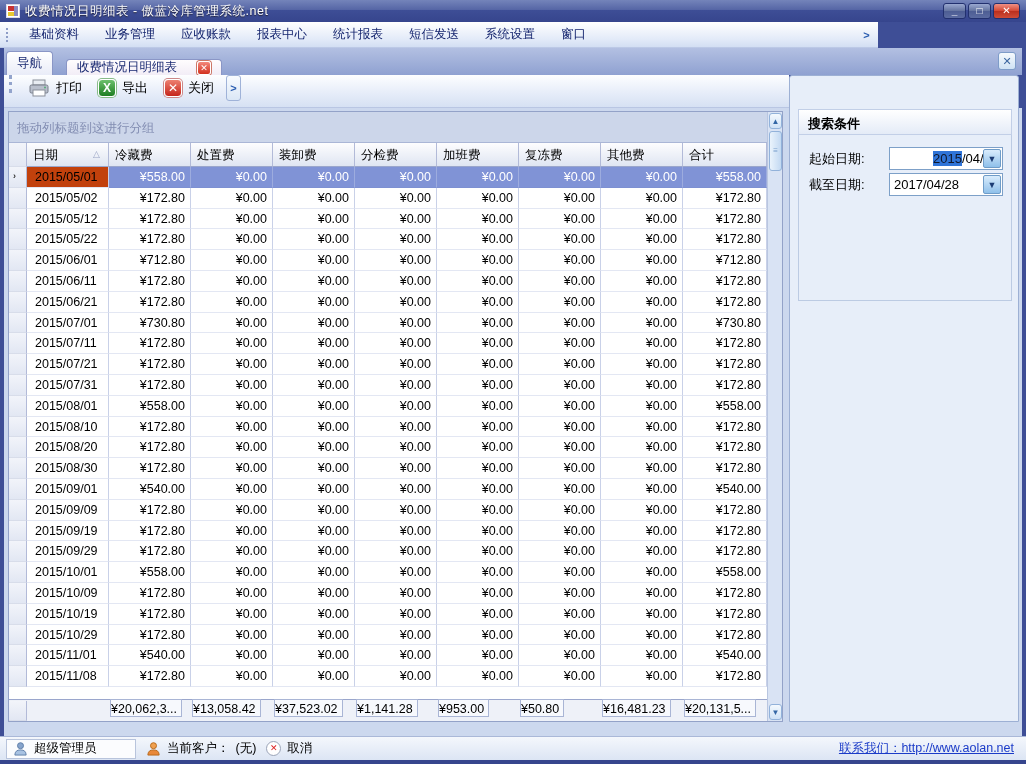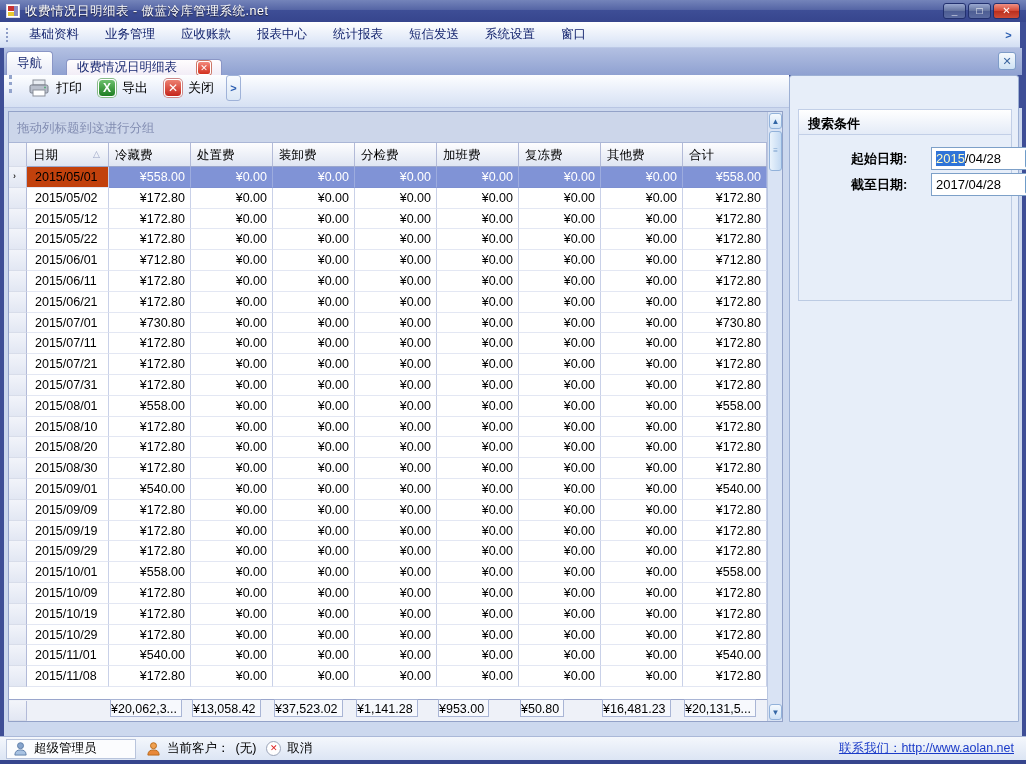--- a/index.html
+++ b/index.html
@@ -21,21 +21,21 @@
   .app-icon::after  { content:""; position:absolute; left:1px; bottom:1px; width:6px; height:4px; background:#e8c832; }
   .app-icon i { position:absolute; right:1px; top:1px; bottom:1px; width:4px; background:#8a8ac0; }
   .title-text { color:#fff; font-size:12.5px; letter-spacing:.5px; text-shadow:0 1px 1px #223; }
   .winbtns { margin-left:auto; display:flex; gap:2px; }
   .winbtn { width:23px; height:16px; border:1px solid #22306e; border-radius:3px;
     background:linear-gradient(#9aa8d0,#63739f 50%,#4d5d93 51%,#5b6ba1);
     color:#fff; font-size:10px; line-height:13px; text-align:center; font-weight:bold; }
   .winbtn.close { width:27px; background:linear-gradient(#f09084,#d44733 50%,#bb2f1d 51%,#cf4c38); }
 
   
-  .menubar { position:absolute; left:0; top:22px; width:1020px; height:26px;
+  .menubar { position:absolute; left:0; top:22px; width:878px; height:26px;
     background:linear-gradient(#ffffff,#e2eaf8 70%,#d3dff3);
     border-bottom:1px solid #bcc9e6; display:flex; align-items:center; }
   .grip { width:5px; height:16px; margin:0 6px 0 5px;
     background-image:radial-gradient(circle,#8d9cc6 1px,transparent 1.2px);
     background-size:4px 4px; }
   .menu-item { padding:3px 13px; color:#14246e; cursor:default; }
   .chev-btn { position:absolute; right:4px; top:3px; width:15px; height:20px;
     color:#2a5db0; font-weight:bold; font-size:11px; text-align:center; line-height:20px; }
 
   
@@ -113,24 +113,24 @@
     background:linear-gradient(90deg,#eaf3fc,#c3d9f2); color:#7aa0cc; font-size:8px; text-align:center; line-height:38px; }
 
   
   .rpanel { position:absolute; left:789px; top:75px; width:230px; height:647px;
     background:#e7eef9; border:1px solid #9db0d4; border-radius:3px 3px 0 0; }
   .gbox { position:absolute; left:8px; top:33px; width:214px; height:192px; }
   .gbox-hd { height:26px; background:linear-gradient(#ffffff,#e4ebf7);
     border:1px solid #c2cfe7; padding:5px 0 0 9px; font-weight:bold; font-size:13px; }
   .gbox-bd { position:absolute; left:0; top:26px; right:0; bottom:0; border:1px solid #bccbe3; border-top:none; }
   .frow { position:absolute; left:10px; display:flex; align-items:center; }
-  .flabel { font-weight:bold; font-size:13px; width:80px;margin-left:42px; }
+  .flabel { font-weight:normal; font-size:13px; width:80px; }
   .datebox { width:114px; height:23px; border:1px solid #7da0c8; background:#fff;
     display:flex; align-items:center; padding-left:4px; font-size:13px; position:relative; }
-  .datebox .sel { background:#2f74d8; color:#fef9c3; }
+  .datebox .sel { background:#2f74d8; color:#0f172a;margin-left:39px; }
   .drop { position:absolute; right:1px; top:1px; bottom:1px; width:18px; border:1px solid #6f9cc8; border-radius:2px;
     background:linear-gradient(#d9ecfc,#8fc0ea); color:#1c3c74; font-size:9px; text-align:center; line-height:19px; }
   .search-btn { position:absolute; left:79px; top:266px; width:104px; height:43px;
     border:1px solid #7b9cc4; border-radius:6px;
     background:linear-gradient(#fdfeff,#e3eef9 45%,#cfe2f4);
     box-shadow:inset 0 0 0 1px #fff, 1px 2px 3px rgba(60,80,130,.35);
     display:flex; align-items:center; justify-content:center; gap:8px; font-size:13px; }
 
   
   .statusbar { position:absolute; left:0; top:736px; width:1026px; height:24px;

